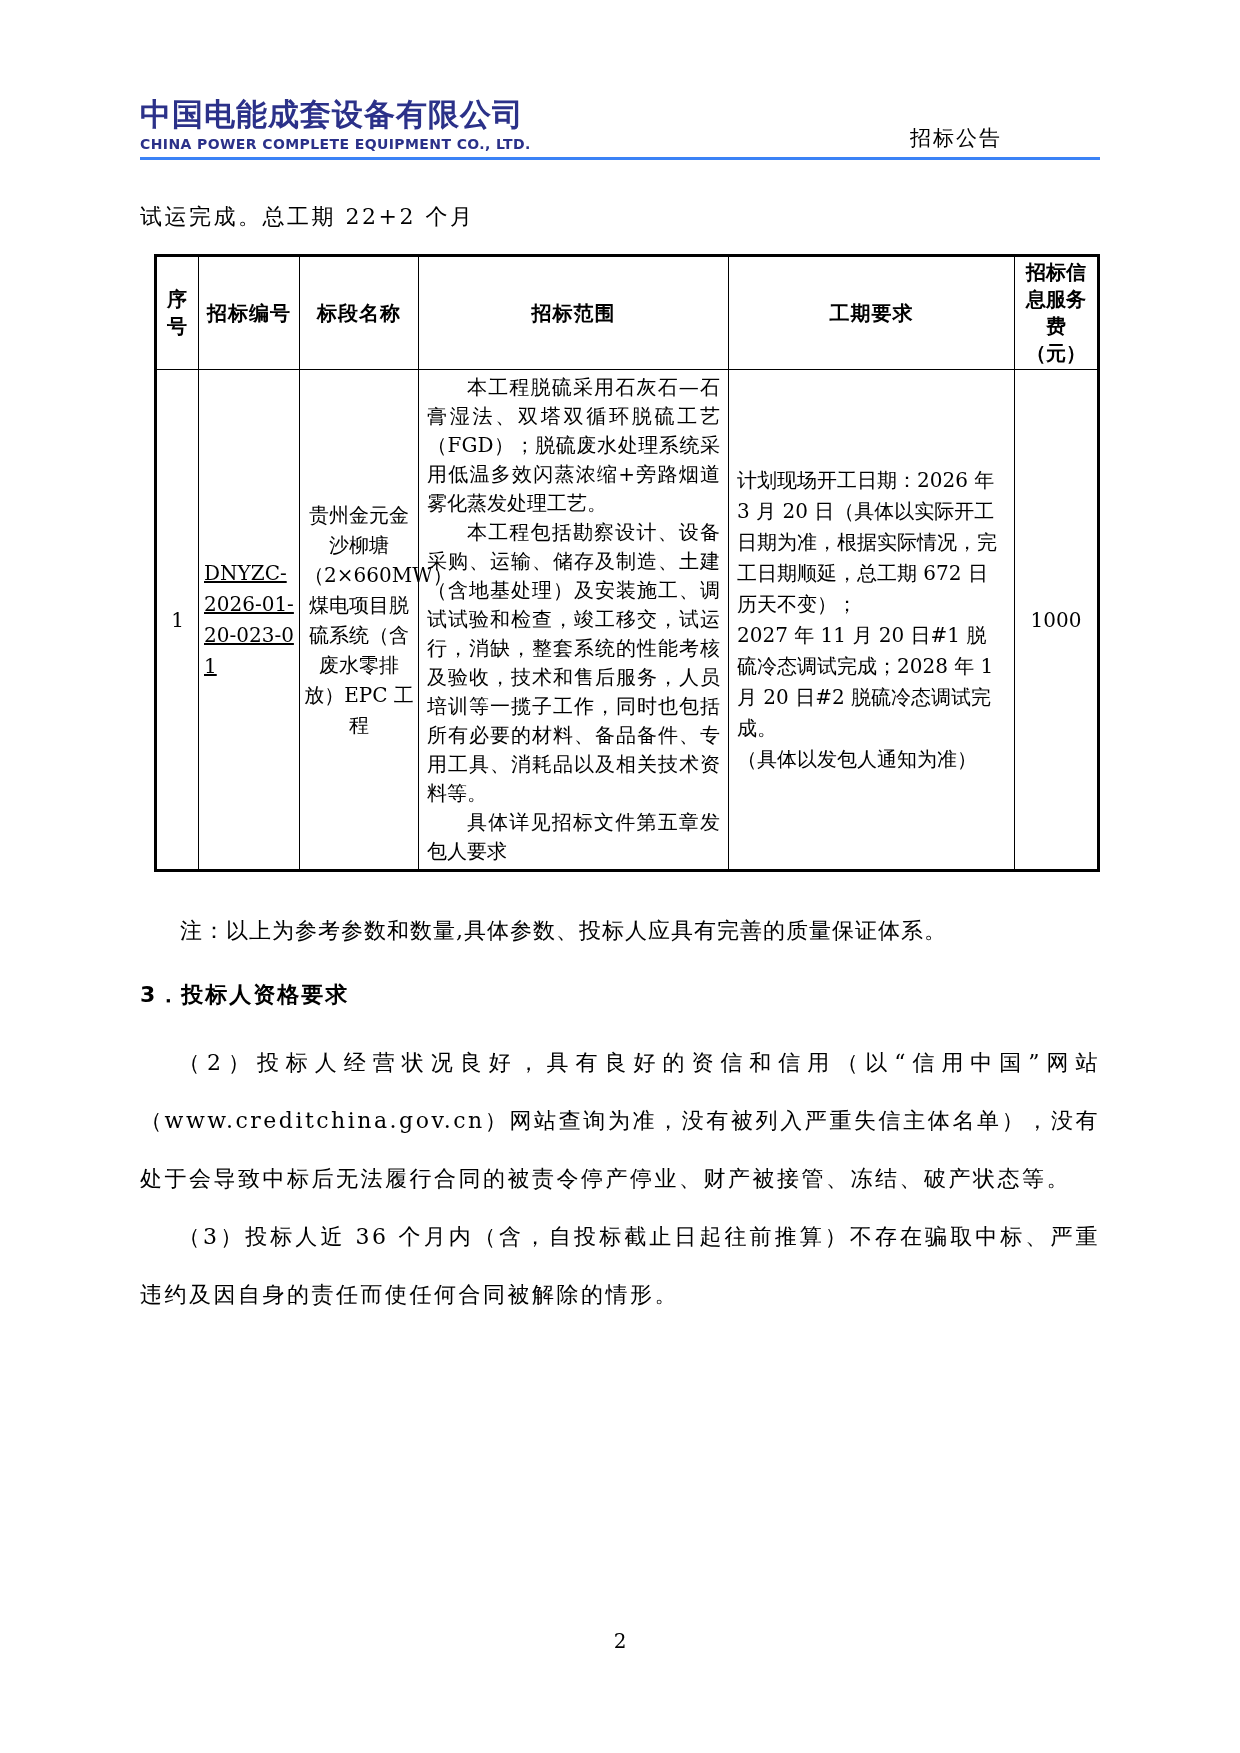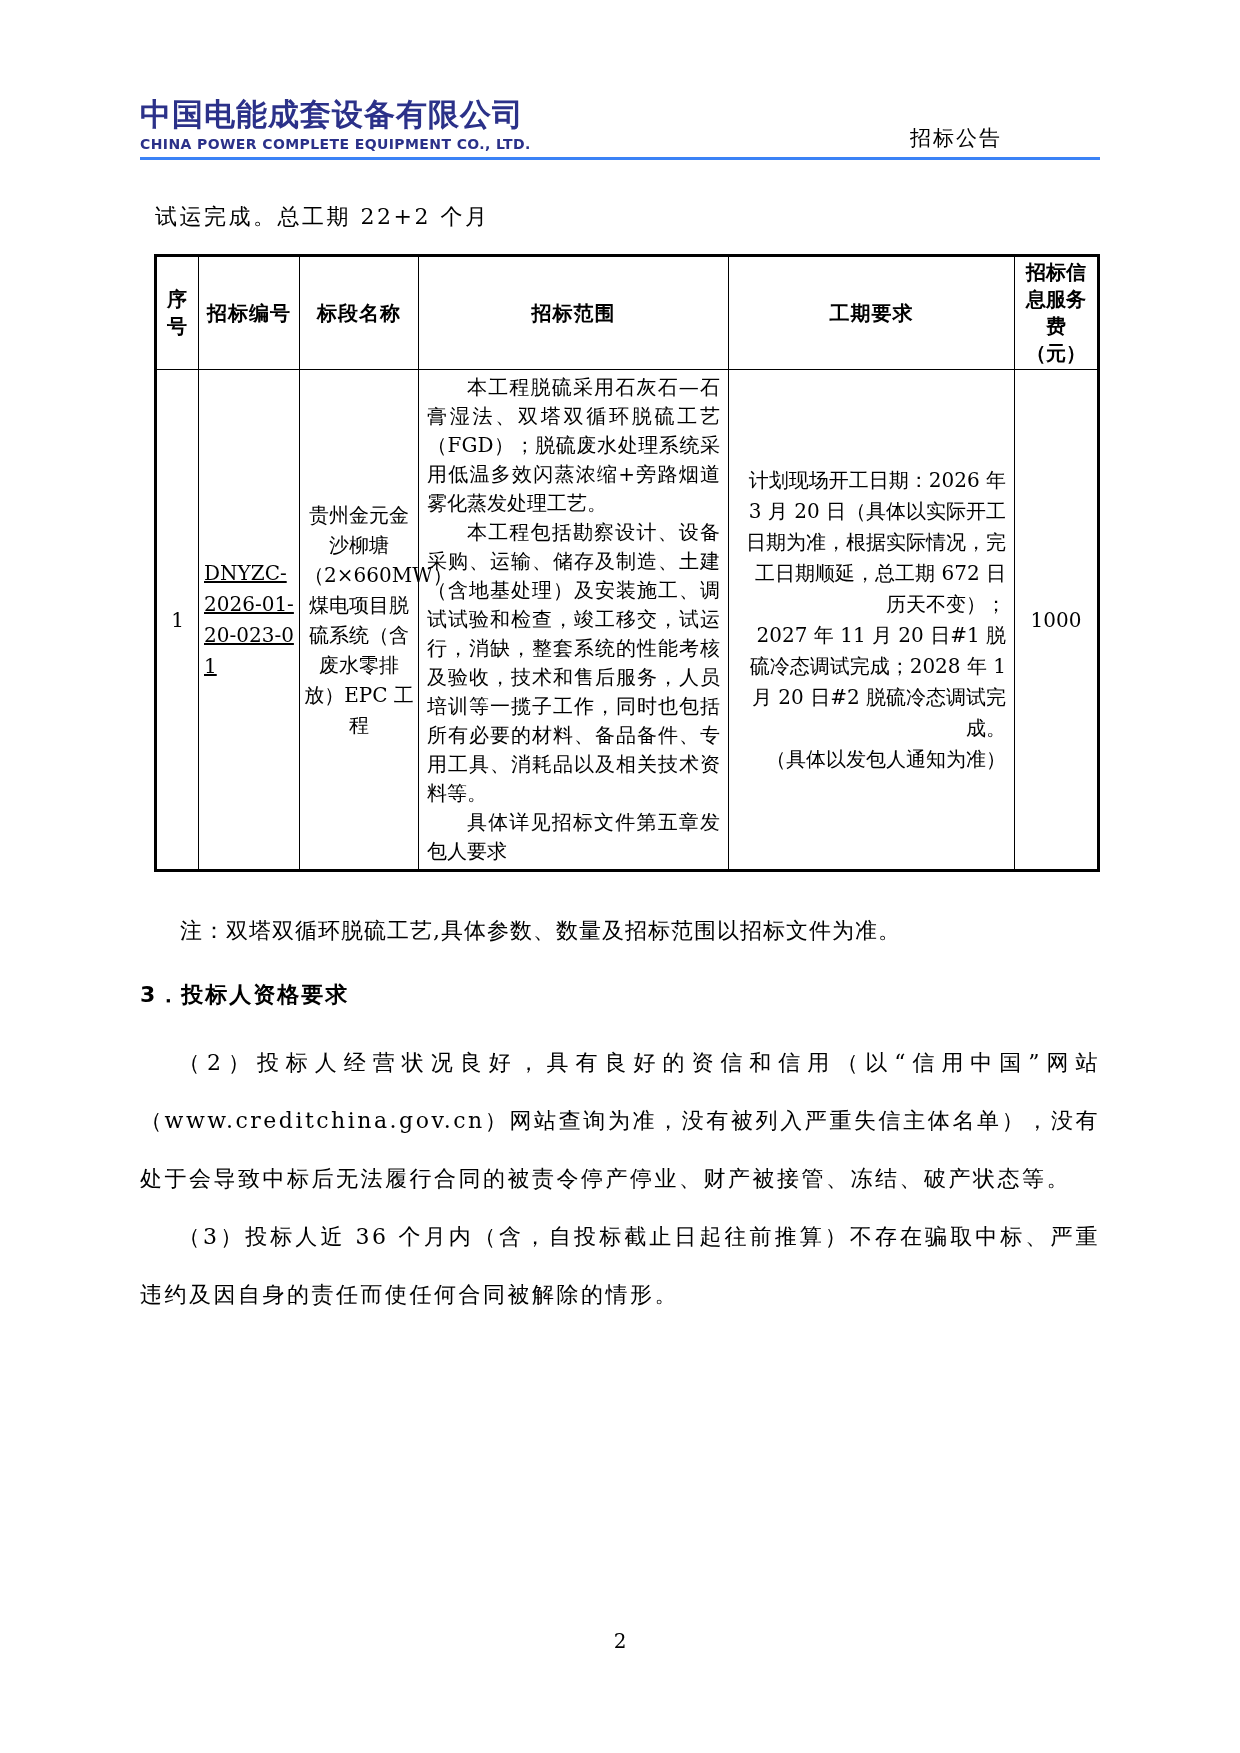--- a/index.html
+++ b/index.html
@@ -25,21 +25,21 @@
     color:#2b3189; letter-spacing:1px;
   }
   .logo-en {
     font-family:"DejaVu Sans","Liberation Sans",sans-serif;
     font-weight:bold; font-size:14px; line-height:20px;
     color:#2b3189; letter-spacing:0.4px; margin-top:2px;
   }
   .doc-type { font-size:21px; letter-spacing:2px; margin-right:98px; padding-bottom:2px; }
 
   
-  .p-intro1 { margin:42px 15px 0; font-size:22px; letter-spacing:2.5px; }
+  .p-intro1 { margin:42px 0 0; font-size:22px; letter-spacing:2.5px; }
   .p-intro2 { margin:33px 0 0; font-size:22px; letter-spacing:2.5px; text-indent:50px; }
 
   
   table.bid-table {
     border-collapse:collapse; table-layout:fixed;
     width:943px; margin:22px 0 0 14px;
     border:3px solid #000;
     font-size:20px;
   }
   .bid-table th, .bid-table td { border:1px solid #000; box-sizing:border-box; }
@@ -49,21 +49,21 @@
     letter-spacing:1px; text-align:center; vertical-align:middle;
     padding:2px 6px; height:86px;
   }
   .bid-table th.th-fee { letter-spacing:0; padding:2px 2px; }
   .bid-table td { vertical-align:middle; padding:2px 6px; height:487px; }
   .td-seq  { text-align:center; }
   .td-bid  { text-align:left; word-break:break-all; line-height:31px; padding:2px 5px !important;text-decoration:underline; }
   .td-name { text-align:center; line-height:30px; padding:2px 4px !important; }
   .td-scope { text-align:justify; vertical-align:top !important; line-height:29px; padding:3px 8px !important; }
   .td-scope p { margin:0; text-indent:2em; }
-  .td-sched { text-align:right; line-height:31px; padding:3px 8px !important; }
+  .td-sched { text-align:left; line-height:31px; padding:3px 8px !important; }
   .td-sched p { margin:0; }
   .td-fee  { text-align:center; }
 
   
   .note { margin:44px 0 0; font-size:22px; letter-spacing:1px; text-indent:40px; }
   .h3 {
     margin:34px 0 8px;
     font-family:"DejaVu Sans","Liberation Sans",sans-serif;
     font-weight:bold; font-size:22px; letter-spacing:2px;
   }
@@ -125,21 +125,21 @@
         <td class="td-sched">
           <p>计划现场开工日期：2026 年 3 月 20 日（具体以实际开工日期为准，根据实际情况，完工日期顺延，总工期 672 日历天不变）；</p>
           <p>2027 年 11 月 20 日#1 脱硫冷态调试完成；2028 年 1 月 20 日#2 脱硫冷态调试完成。</p>
           <p>（具体以发包人通知为准）</p>
         </td>
         <td class="td-fee">1000</td>
       </tr>
     </tbody>
   </table>
 
-  <p class="note">注：双塔双循环脱硫工艺,具体参数、数量及招标范围以招标文件为准。</p>
+  <p class="note">注：以上为参考参数和数量,具体参数、投标人应具有完善的质量保证体系。</p>
 
   <p class="h3">3．投标人资格要求</p>
 
   <div class="quals">
     <p class="q-item">（2）投标人经营状况良好，具有良好的资信和信用（以“信用中国”网站（www.creditchina.gov.cn）网站查询为准，没有被列入严重失信主体名单），没有处于会导致中标后无法履行合同的被责令停产停业、财产被接管、冻结、破产状态等。</p>
     <p class="q-item">（3）投标人近 36 个月内（含，自投标截止日起往前推算）不存在骗取中标、严重违约及因自身的责任而使任何合同被解除的情形。</p>
   </div>
 
   <div class="page-number">2</div>
 

